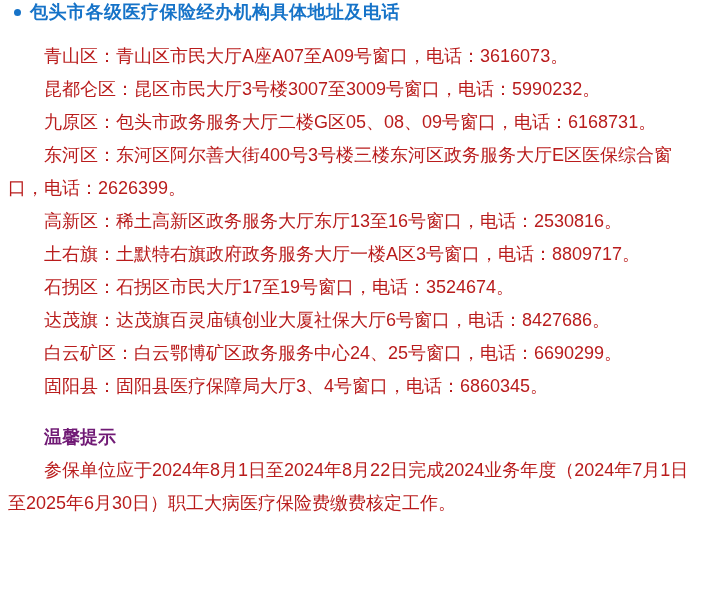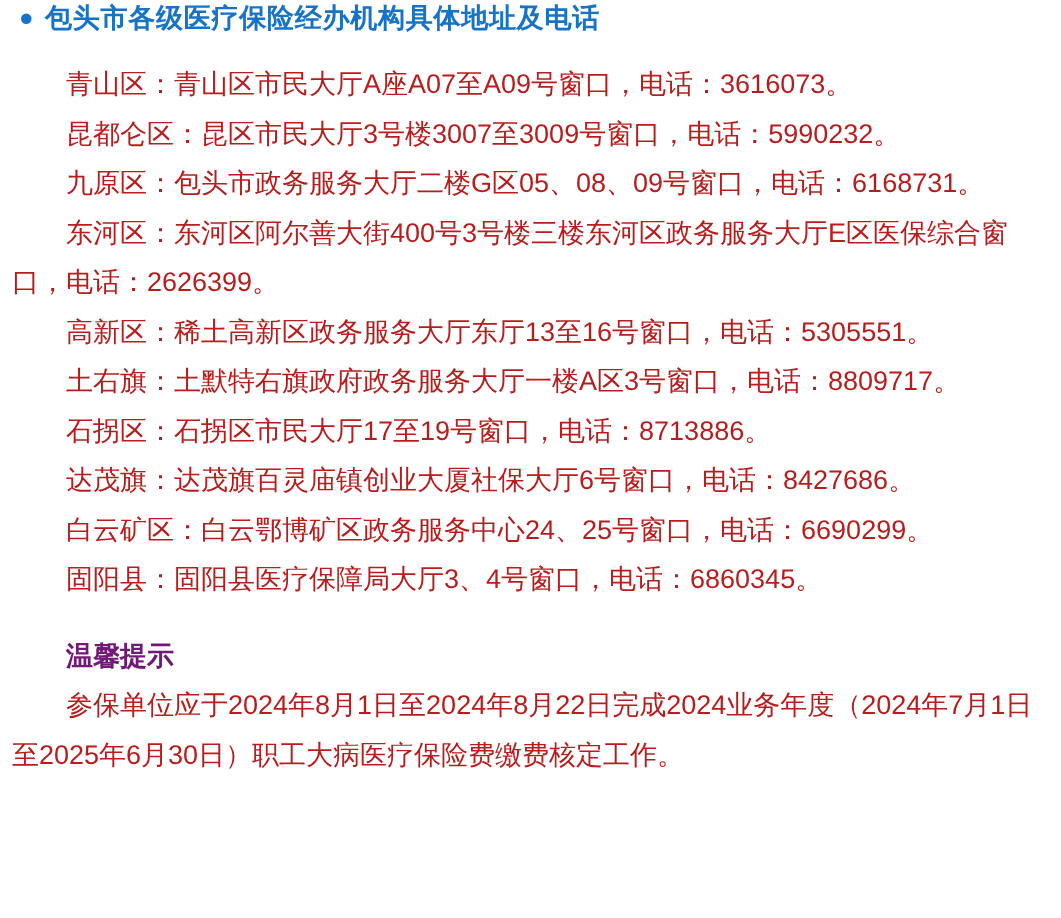--- a/index.html
+++ b/index.html
@@ -70,23 +70,23 @@
   <div class="title-row">
     <span class="bullet"></span>
     <span class="title-text">包头市各级医疗保险经办机构具体地址及电话</span>
   </div>
 
   <div class="entries">
     <p class="entry">青山区：青山区市民大厅A座A07至A09号窗口，电话：3616073。</p>
     <p class="entry">昆都仑区：昆区市民大厅3号楼3007至3009号窗口，电话：5990232。</p>
     <p class="entry">九原区：包头市政务服务大厅二楼G区05、08、09号窗口，电话：6168731。</p>
     <p class="entry">东河区：东河区阿尔善大街400号3号楼三楼东河区政务服务大厅E区医保综合窗口，电话：2626399。</p>
-    <p class="entry">高新区：稀土高新区政务服务大厅东厅13至16号窗口，电话：5305551。</p>
+    <p class="entry">高新区：稀土高新区政务服务大厅东厅13至16号窗口，电话：2530816。</p>
     <p class="entry">土右旗：土默特右旗政府政务服务大厅一楼A区3号窗口，电话：8809717。</p>
-    <p class="entry">石拐区：石拐区市民大厅17至19号窗口，电话：8713886。</p>
+    <p class="entry">石拐区：石拐区市民大厅17至19号窗口，电话：3524674。</p>
     <p class="entry">达茂旗：达茂旗百灵庙镇创业大厦社保大厅6号窗口，电话：8427686。</p>
     <p class="entry">白云矿区：白云鄂博矿区政务服务中心24、25号窗口，电话：6690299。</p>
     <p class="entry">固阳县：固阳县医疗保障局大厅3、4号窗口，电话：6860345。</p>
   </div>
 
   <p class="notice-heading">温馨提示</p>
 
   <p class="entry notice-body">参保单位应于2024年8月1日至2024年8月22日完成2024业务年度（2024年7月1日至2025年6月30日）职工大病医疗保险费缴费核定工作。</p>
 
 </div>

